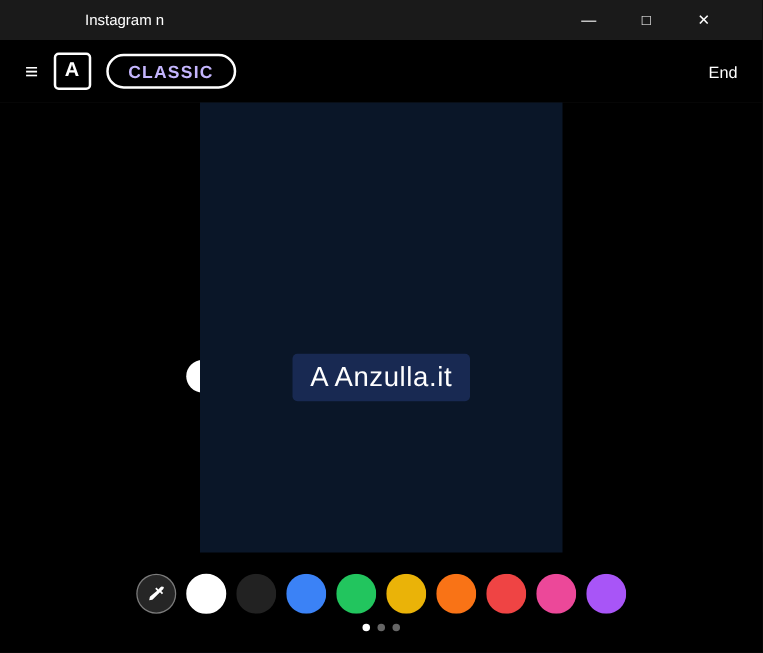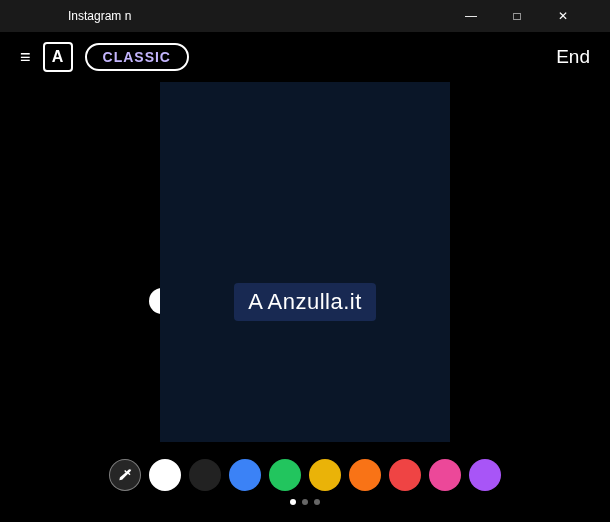--- a/index.html
+++ b/index.html
@@ -86,21 +86,21 @@
       padding: 4px 16px;
       color: #c4b5fd;
       font-size: 14px;
       font-weight: bold;
       letter-spacing: 1px;
       cursor: pointer;
       background: transparent;
     }
     .end-btn {
       color: white;
-      font-size: 19px;
+      font-size: 13px;
       cursor: pointer;
       background: transparent;
       border: none;
     }
 
     
     .main-content {
       position: absolute;
       top: 82px; left: 0; right: 0; bottom: 0;
       background: #000000;

